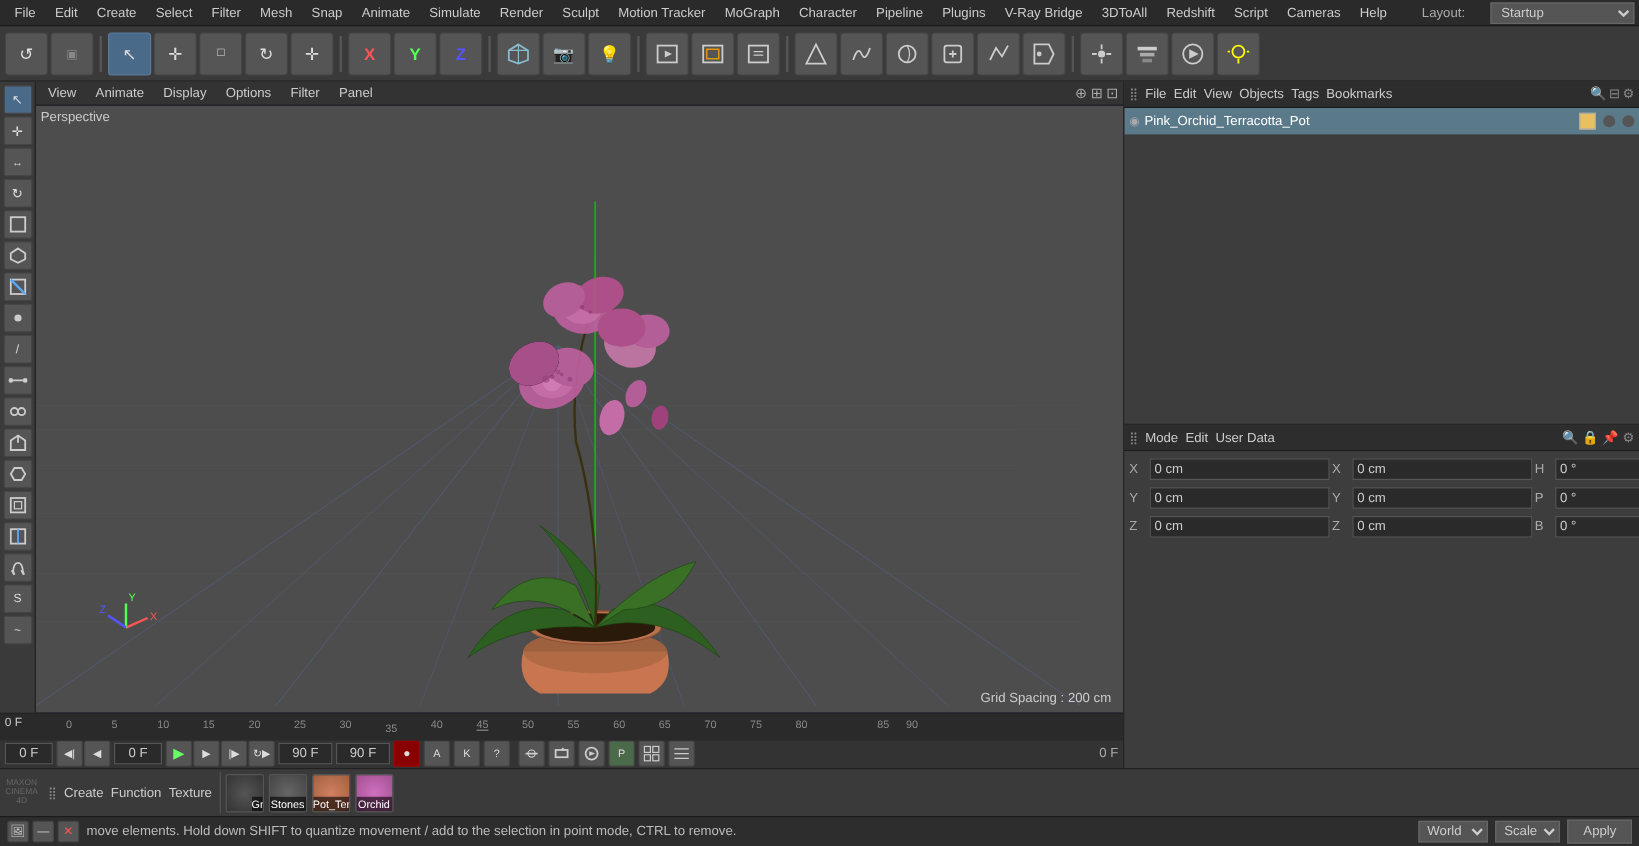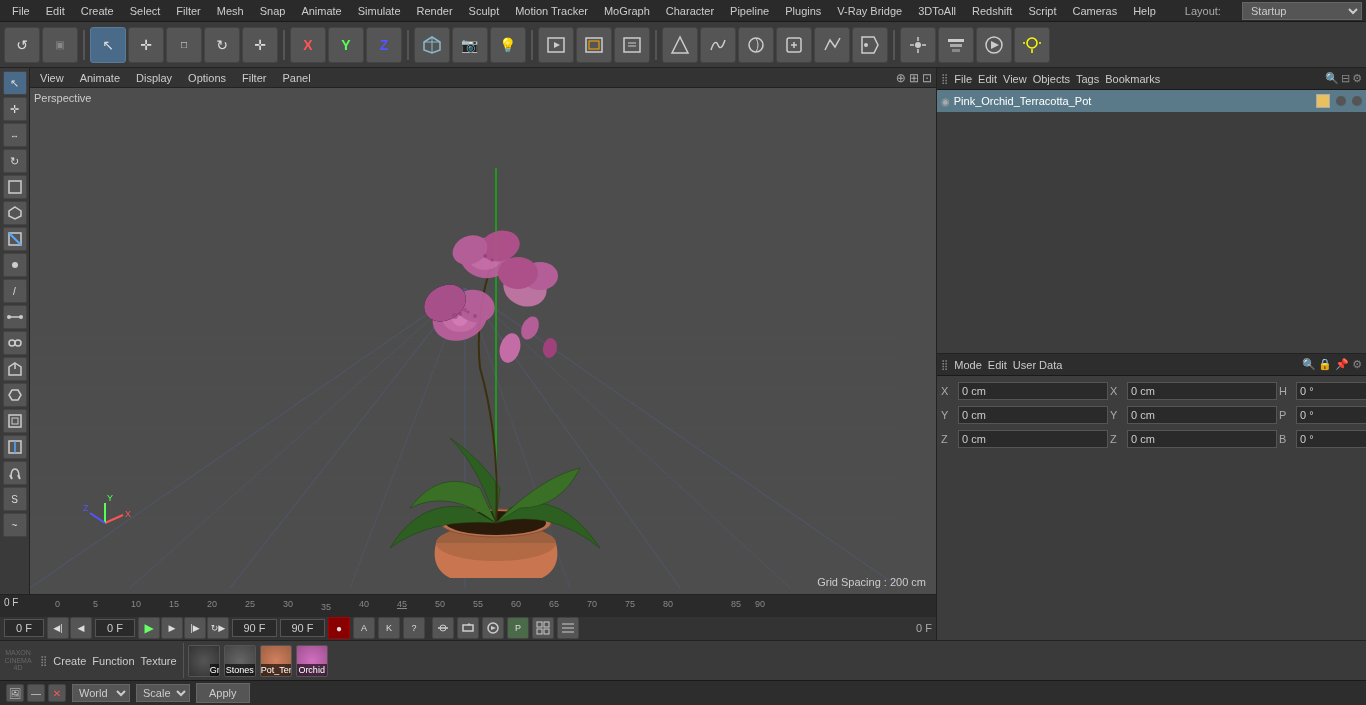--- a/index.html
+++ b/index.html
@@ -1002,20 +1002,21 @@
         <span class="mat-label">Orchid</span>
       </div>
     </div>
 
     <div id="bottom-status" style="height:25px;background:#2d2d2d;display:flex;align-items:center;padding:0 6px;gap:6px;border-top:1px solid #1a1a1a;">
       <div id="status-icons" style="display:flex;gap:3px;align-items:center;">
         <div class="status-icon" style="font-size:10px;">🖼</div>
         <div class="status-icon" style="font-size:10px;">—</div>
         <div class="status-icon" style="font-size:10px;color:#f55;">✕</div>
       </div>
+      <span id="status-text" style="font-size:11px;color:#bbb;flex:1;overflow:hidden;white-space:nowrap;">move elements. Hold down SHIFT to quantize movement / add to the selection in point mode, CTRL to remove.</span>
       <select id="world-dropdown" style="height:18px;background:#555;border:1px solid #666;color:#ccc;font-size:11px;padding:0 2px;">
         <option>World</option>
         <option>Object</option>
       </select>
       <select id="scale-dropdown" style="height:18px;background:#555;border:1px solid #666;color:#ccc;font-size:11px;padding:0 2px;">
         <option>Scale</option>
       </select>
       <button id="apply-btn" style="height:20px;background:#555;border:1px solid #666;color:#ccc;font-size:11px;padding:0 12px;cursor:pointer;">Apply</button>
     </div>
   </div>

